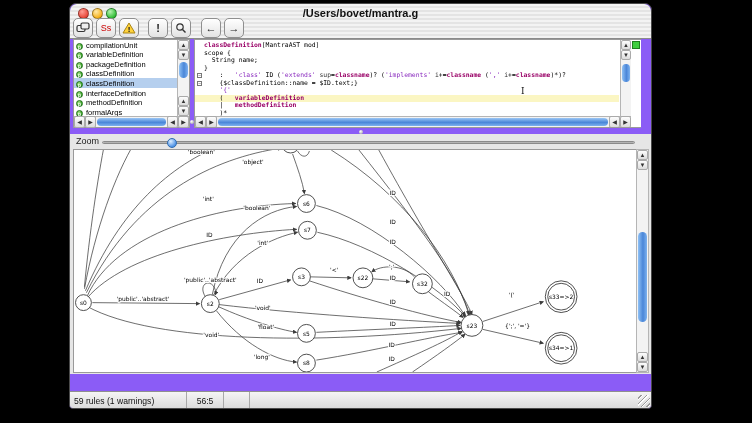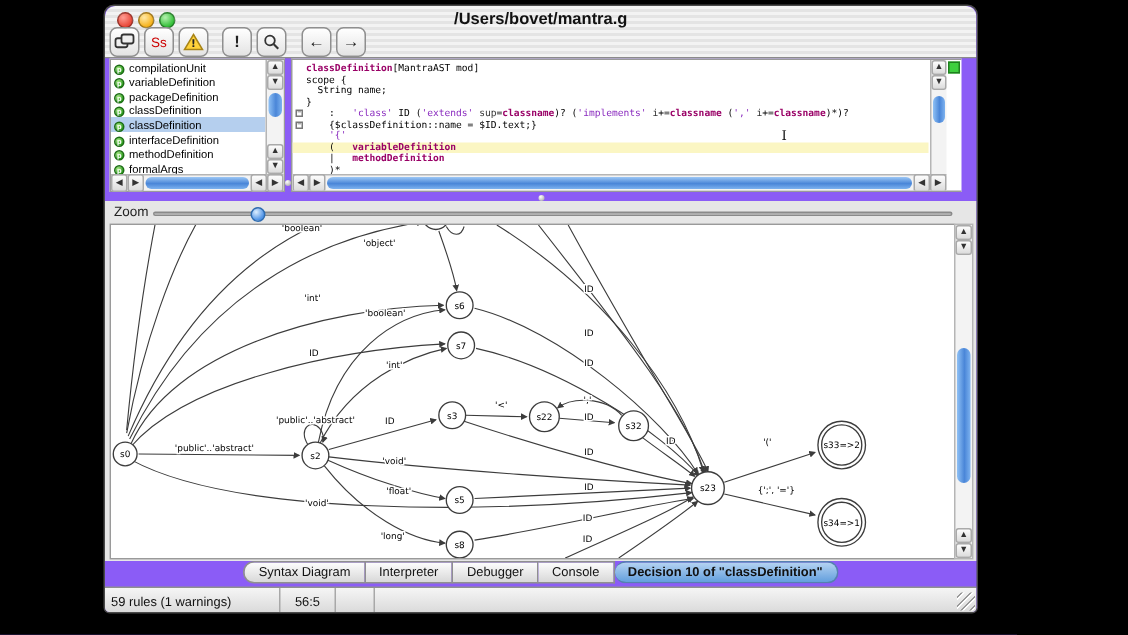--- a/index.html
+++ b/index.html
@@ -353,27 +353,20 @@
       </svg>
       <div class="gvsb">
         <div class="sb-arr" style="position:absolute;top:0;width:100%;height:10px;line-height:9px">▲</div>
         <div class="sb-arr" style="position:absolute;top:10px;width:100%;height:10px;line-height:9px">▼</div>
         <div class="vthumb" style="top:82px;height:90px"></div>
         <div class="sb-arr" style="position:absolute;bottom:10px;width:100%;height:10px;line-height:9px">▲</div>
         <div class="sb-arr" style="position:absolute;bottom:0;width:100%;height:10px;line-height:9px">▼</div>
       </div>
     </div>
 
-    <div class="tabbar" id="tabbar">
-        <div class="tab">Syntax Diagram</div>
-        <div class="tab">Interpreter</div>
-        <div class="tab">Debugger</div>
-        <div class="tab">Console</div>
-        <div class="tab active">Decision 10 of "classDefinition"</div>
-      </div>
 
     <div class="statusbar" id="statusbar">
         <div class="scell">59 rules (1 warnings)</div>
         <div class="scell">56:5</div>
         <div class="scell"></div>
         <div class="scell"></div>
       </div>
     <div class="grip"></div>
   </div>
 </div>

